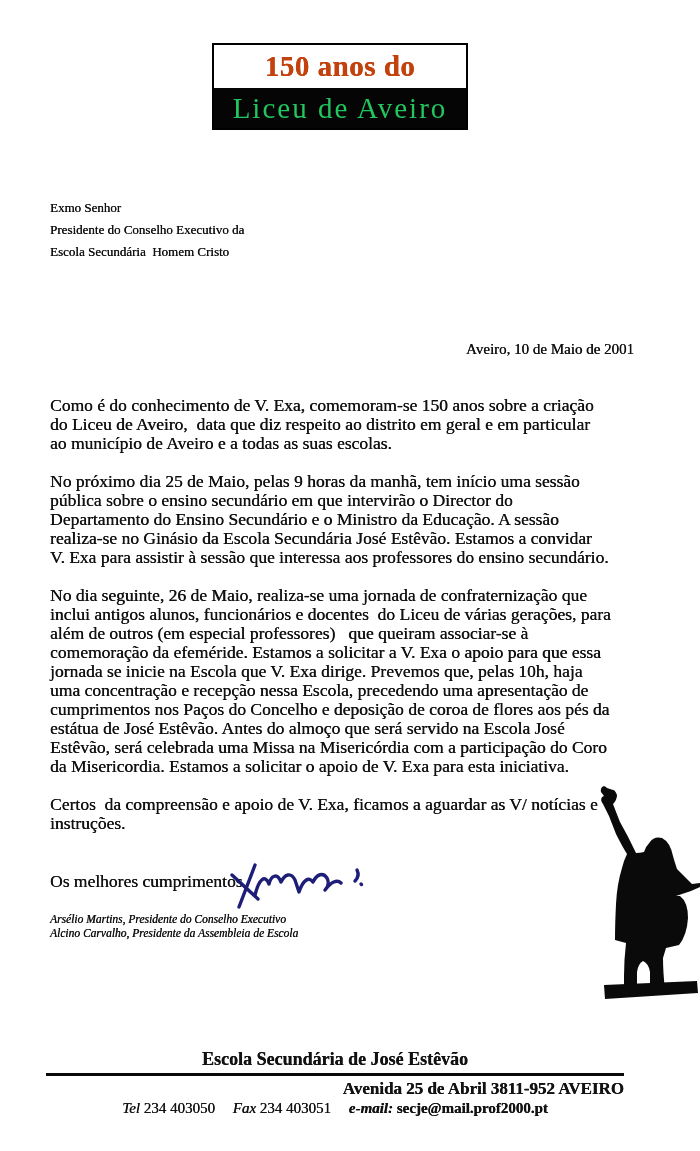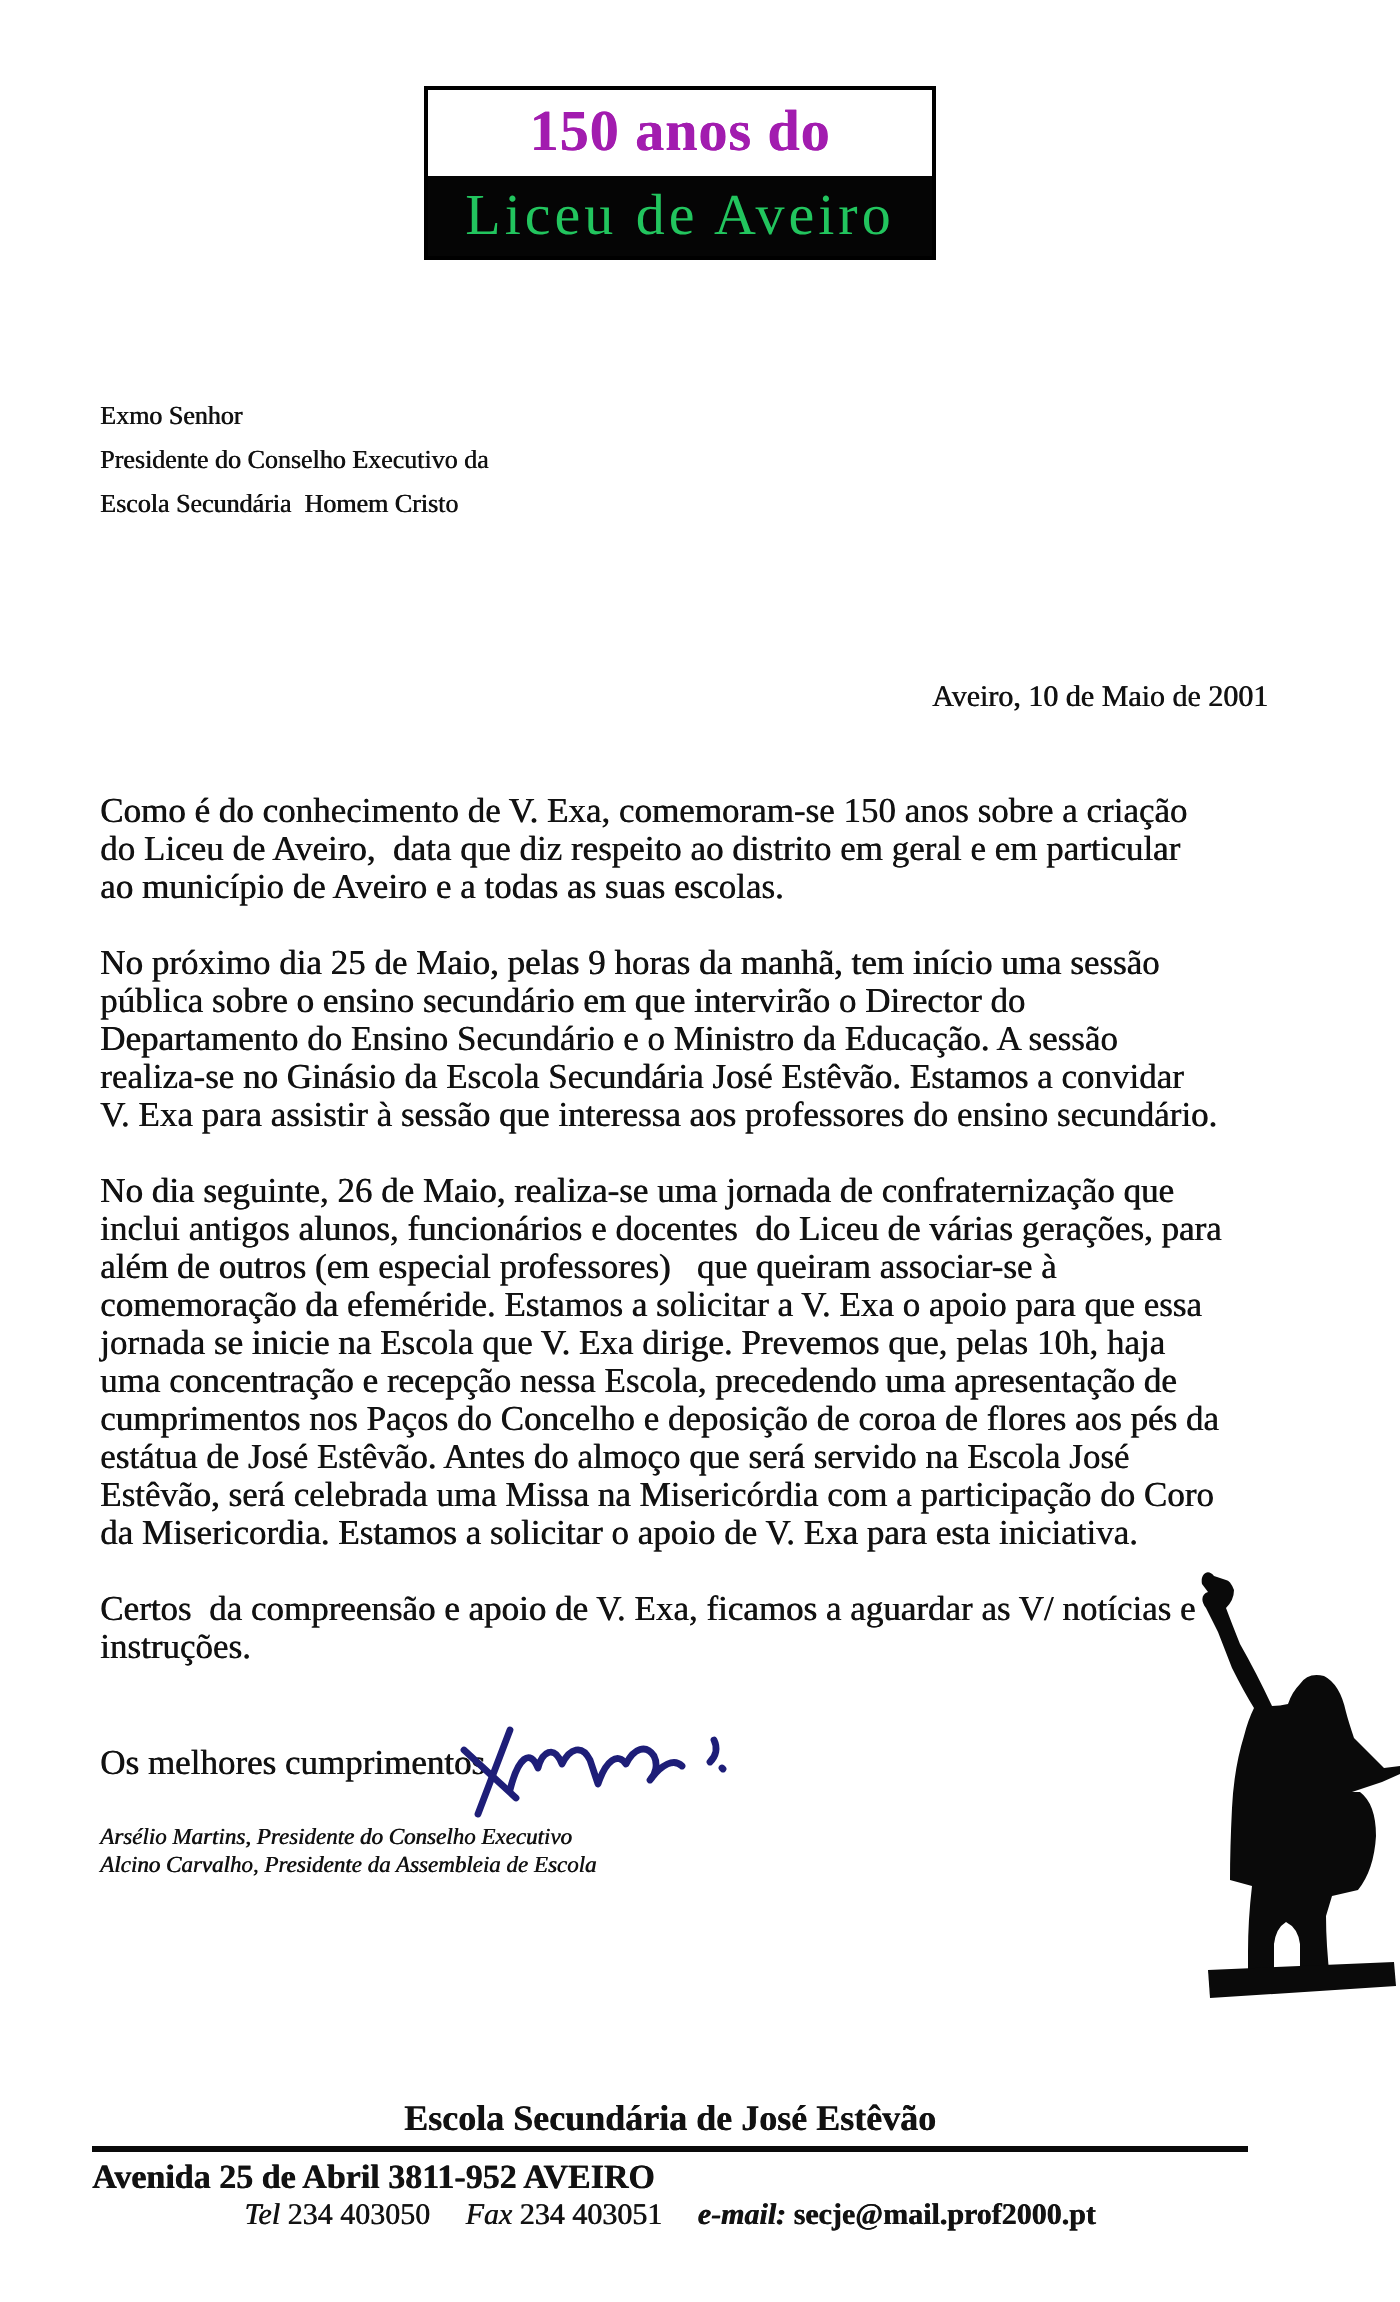--- a/index.html
+++ b/index.html
@@ -5,21 +5,21 @@
   html,body{margin:0;padding:0;background:#888;}
   .page{
     position:relative;width:700px;height:1151px;background:#ffffff;
     font-family:"Liberation Serif","DejaVu Serif",serif;color:#121212;
     overflow:hidden;margin:0 auto;text-shadow:0.3px 0 0 currentColor;
   }
   
   .banner{position:absolute;left:212px;top:43px;width:252px;border:2px solid #000;}
   .banner-top{
     background:#fff;height:43px;display:flex;align-items:center;justify-content:center;
-    font-size:29px;font-weight:bold;letter-spacing:0.5px;color:#a21caf;
+    font-size:29px;font-weight:bold;letter-spacing:0.5px;color:#c2410c;
   }
   .banner-bottom{
     background:#050505;height:40px;display:flex;align-items:center;justify-content:center;
     font-size:29px;color:#22c55e;letter-spacing:2px;text-shadow:none;
   }
   
   .recipient{position:absolute;left:50px;top:197px;font-size:13px;line-height:22px;white-space:pre;}
   .dateline{position:absolute;left:466px;top:341px;font-size:15px;}
   
   .body-block{position:absolute;left:50px;top:396px;width:610px;font-size:17.5px;line-height:19px;}
@@ -27,21 +27,21 @@
   .closing{position:absolute;left:50px;top:871px;font-size:17.5px;}
   .signatories{
     position:absolute;left:50px;top:913px;font-size:11.5px;line-height:13.5px;
     font-weight:normal;font-style:italic;white-space:pre;
   }
   .sig-svg{position:absolute;left:224px;top:853px;}
   .statue-svg{position:absolute;left:580px;top:780px;}
   
   .footer-school{position:absolute;left:46px;top:1049px;width:578px;text-align:center;font-size:18px;font-weight:bold;}
   .footer-line{position:absolute;left:46px;top:1073px;width:578px;height:2.5px;background:#0a0a0a;}
-  .footer-address{position:absolute;left:46px;top:1079px;width:578px;text-align:left;font-size:17px;font-weight:bold;}
+  .footer-address{position:absolute;left:46px;top:1079px;width:578px;text-align:right;font-size:17px;font-weight:bold;}
   .footer-contact{position:absolute;left:46px;top:1100px;width:578px;text-align:center;font-size:15px;}
   .footer-contact .lbl{font-style:italic;}
   .footer-contact .seg{margin-right:14px;}
   .footer-contact .seg:last-child{margin-right:0;font-weight:bold;}
 </style>
 </head>
 <body>
 
 <div class="page">
 

